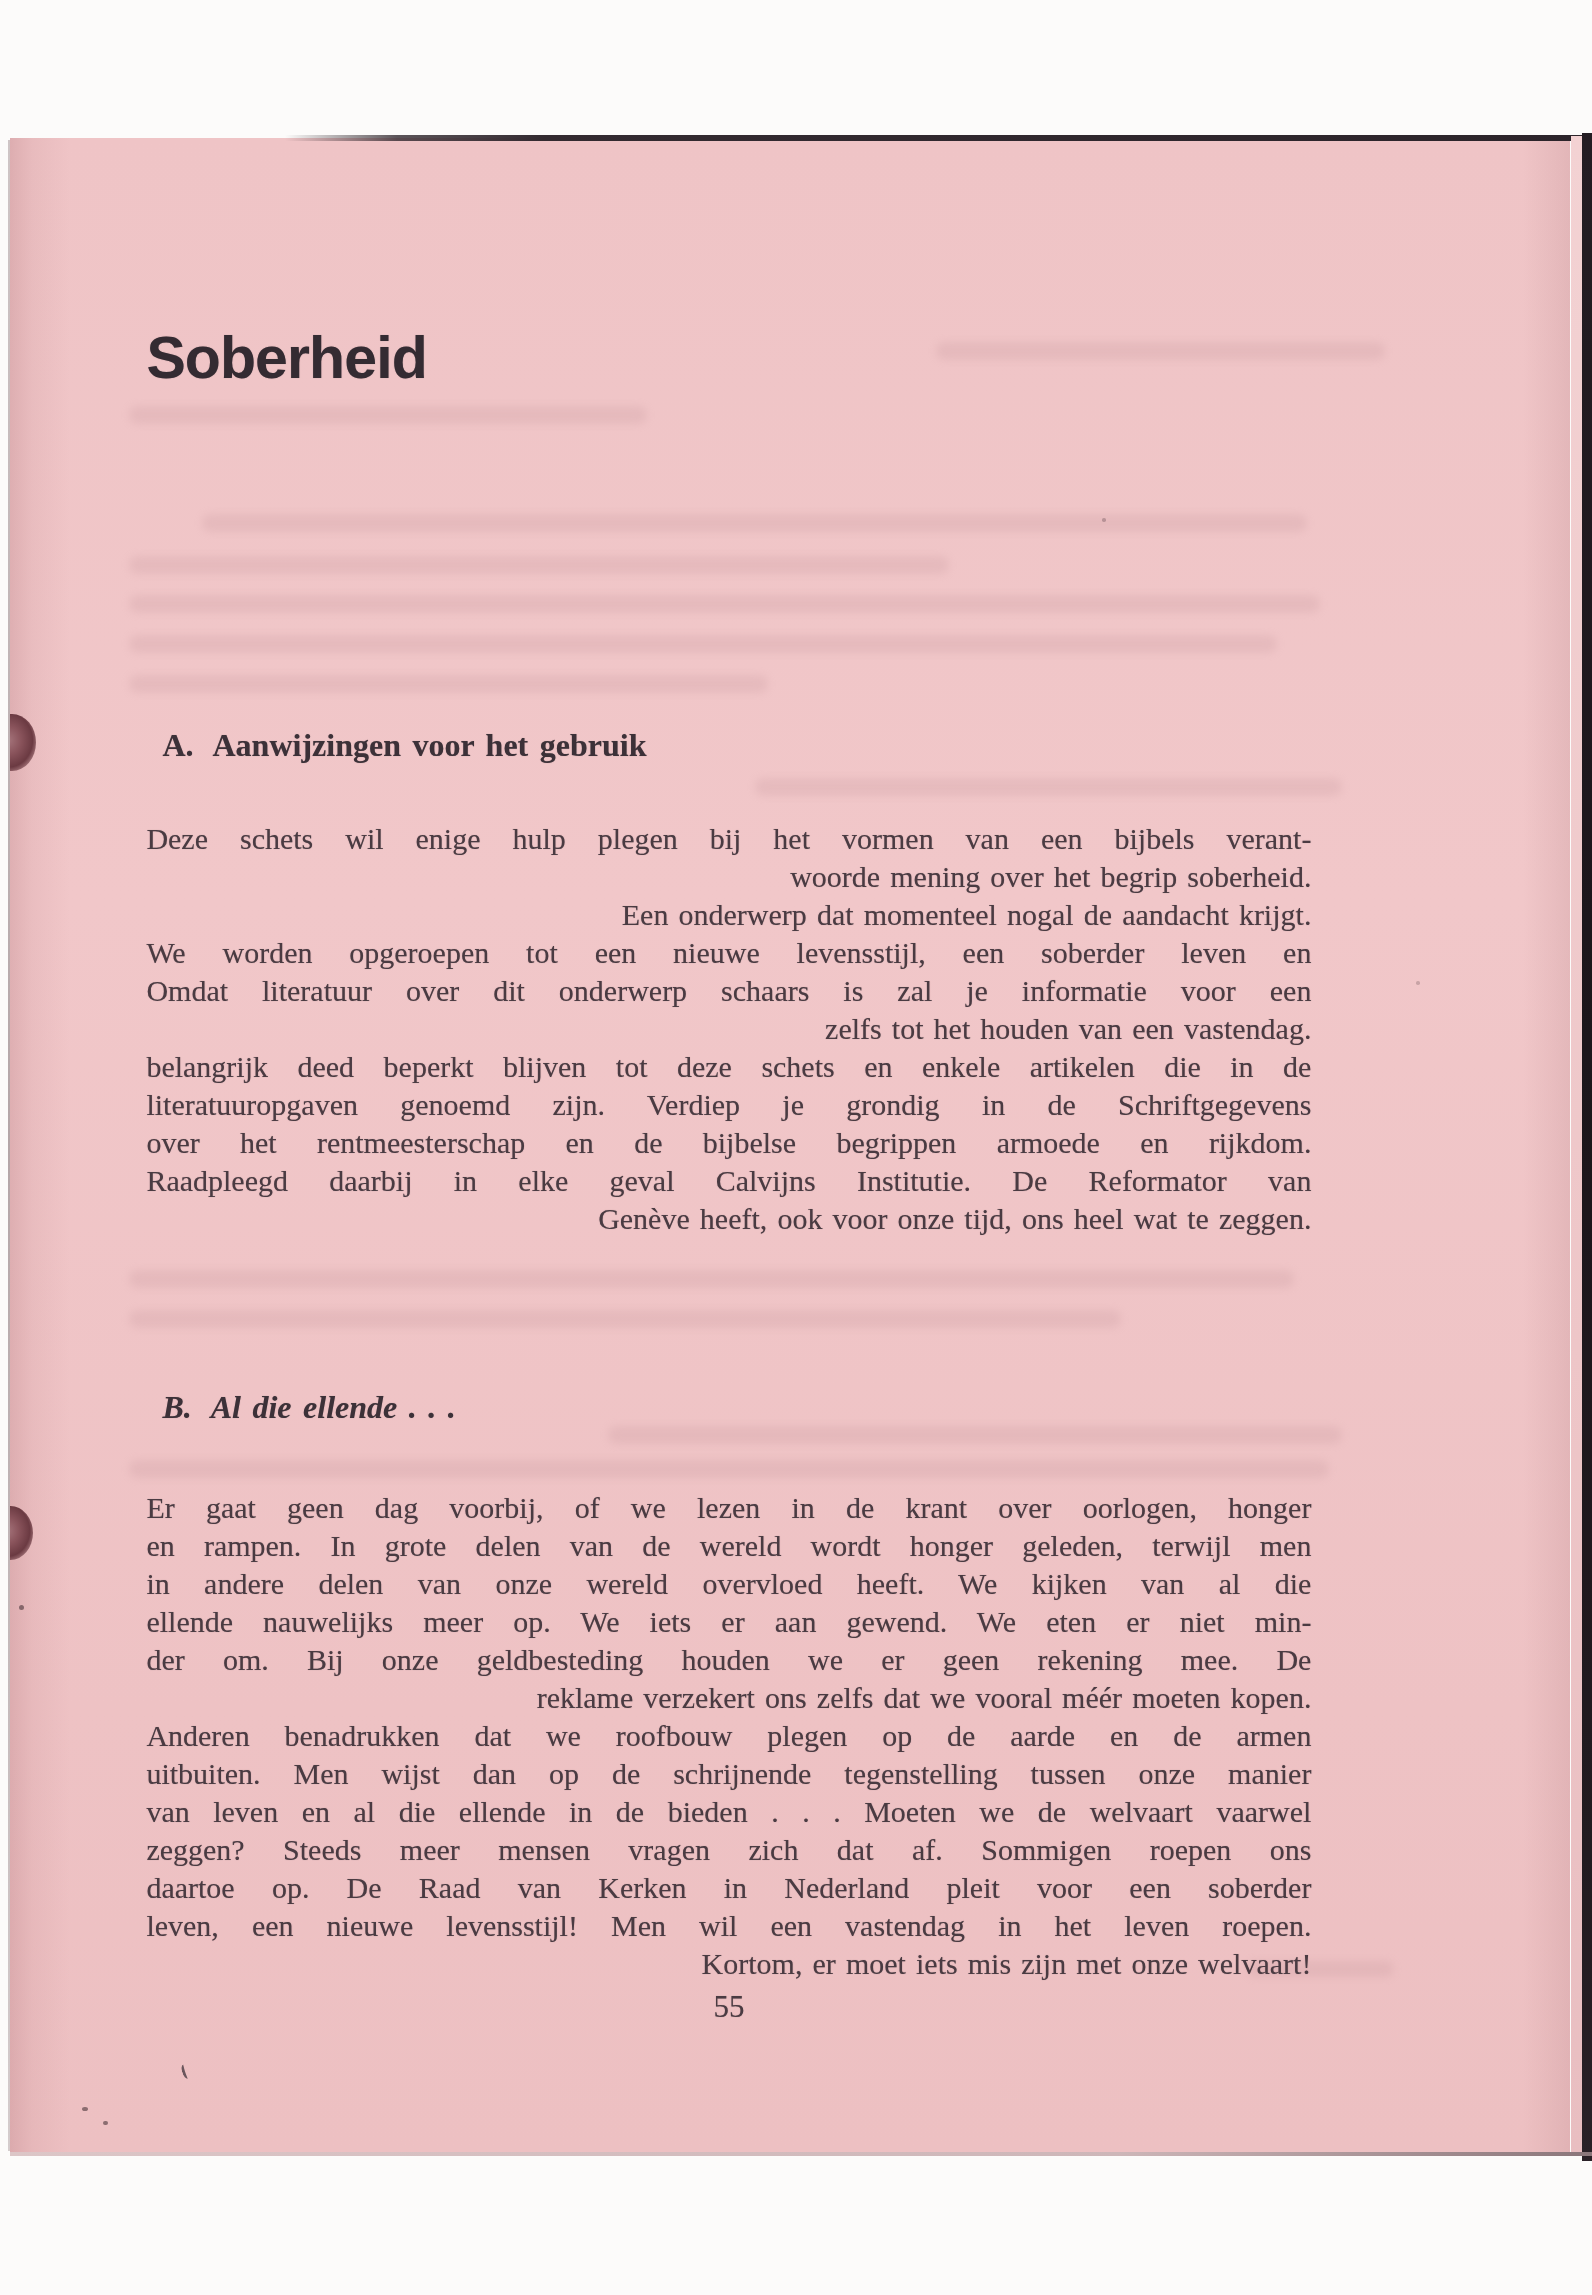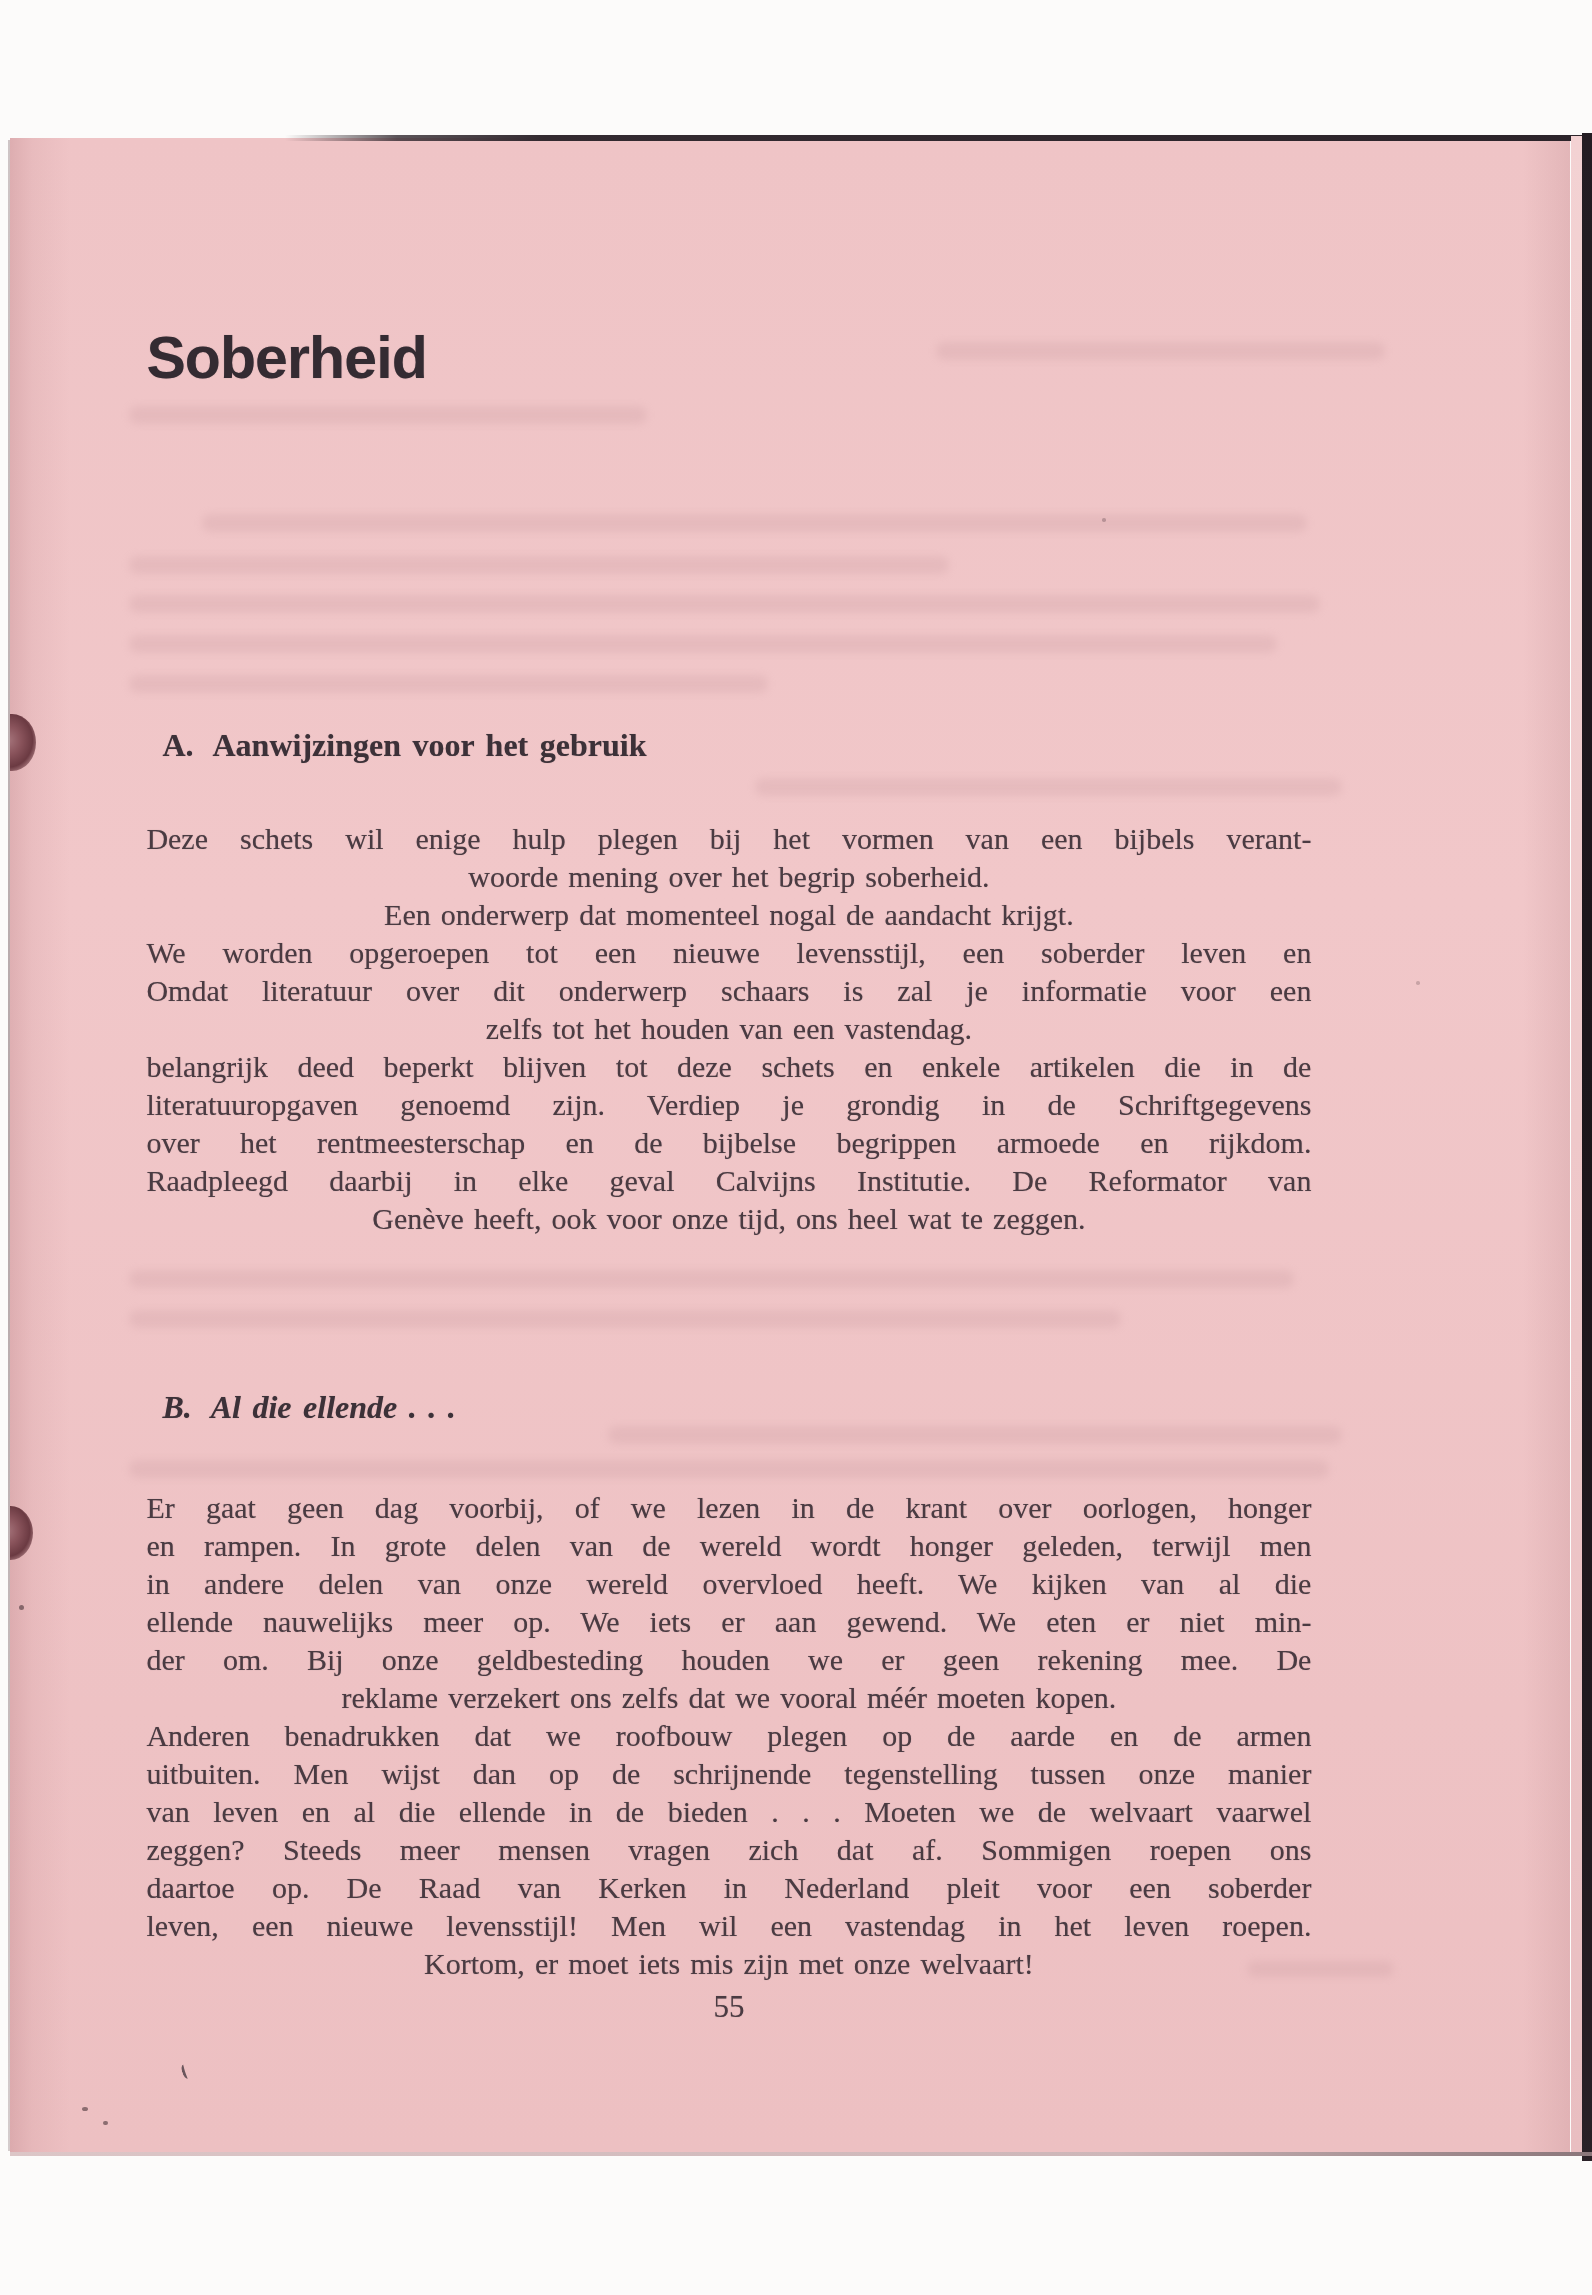--- a/index.html
+++ b/index.html
@@ -94,21 +94,21 @@
   #heading-b { top: 1236px; font-style: italic; }
 
   .para {
     position: absolute; left: 136px; width: 1165px;
     font: 400 30px/38px "Liberation Serif", serif;
     color: #4a3b42;
     word-spacing: 2.6px;
   }
   #para-a { top: 682px; }
   #para-b { top: 1351px; }
-  .line { text-align: center; }
+  .line { text-align: right; }
   .line.just { text-align: justify; text-align-last: justify; }
 
   .pageno {
     position: absolute; left: 136px; top: 1850px; width: 1165px;
     text-align: center;
     font: 400 31px/38px "Liberation Serif", serif;
     color: #4a3b42;
   }
 </style>
 </head>

